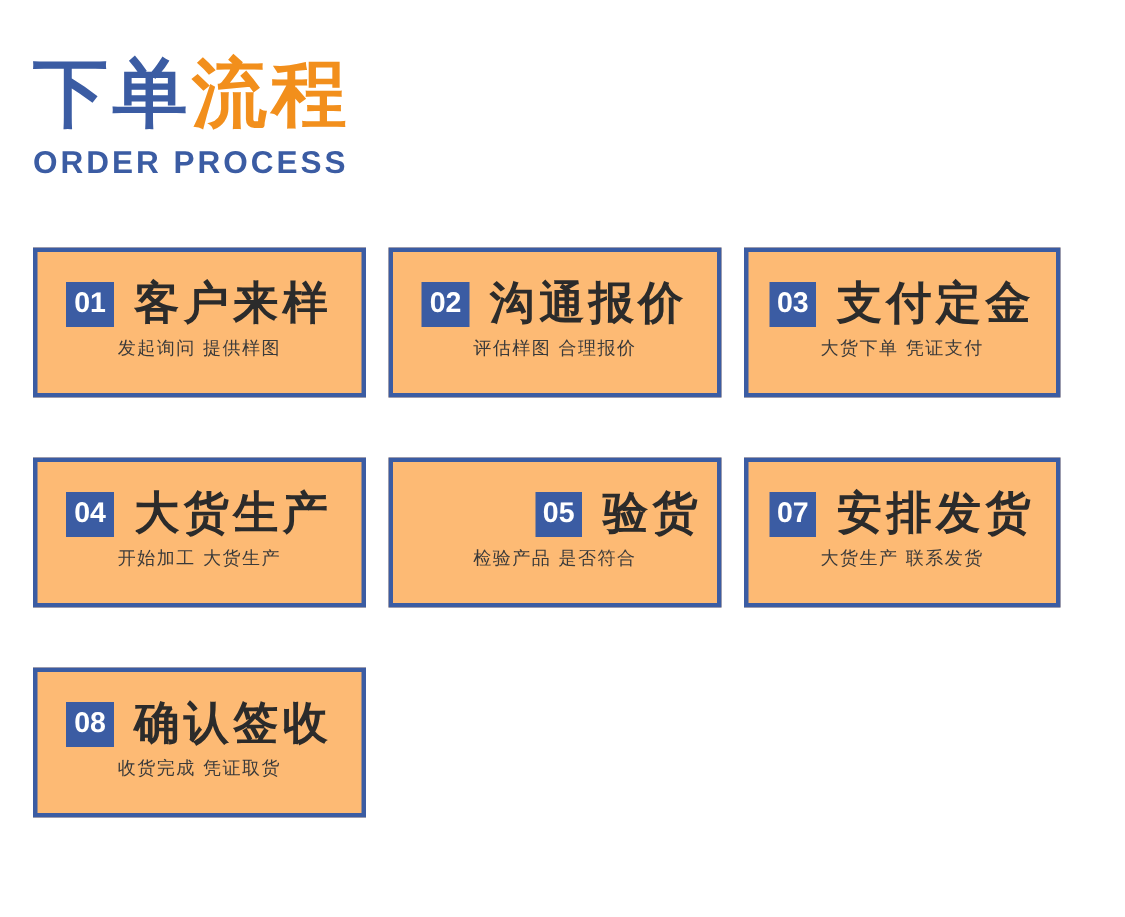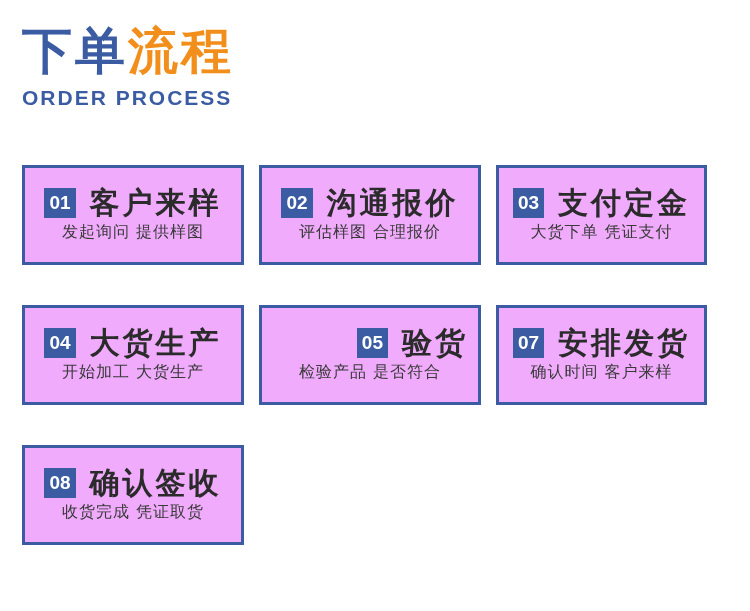--- a/index.html
+++ b/index.html
@@ -22,20 +22,21 @@
     top: 22px;
     width: 500px;
   }
   .header-cn {
     font-family: "DejaVu Sans", "Liberation Sans", sans-serif;
     font-size: 50px;
     font-weight: bold;
     line-height: 58px;
     letter-spacing: 3px;
     white-space: nowrap;
+    margin-top: 11px;
   }
   .header-cn .seg-a { color: #3B5CA3; }
   .header-cn .seg-b { color: #F28F1C; }
   .header-en {
     margin-top: 6px;
     font-size: 21px;
     font-weight: bold;
     letter-spacing: 2.0px;
     color: #3B5CA3;
     white-space: nowrap;
@@ -49,21 +50,21 @@
     width: 706px;
     display: grid;
     grid-template-columns: 222px 222px 211px;
     column-gap: 15px;
     row-gap: 40px;
   }
   .card {
     height: 100px;
     box-sizing: border-box;
     border: 3px solid #3B5CA3;
-    background: #f0abfc;
+    background: #fdba74;
     padding: 0 10px;
     display: flex;
     flex-direction: column;
     justify-content: center;
   }
   .card.empty {
     border: none;
     background: transparent;
   }
   .card-title-row {
@@ -93,21 +94,21 @@
     font-size: 30px;
     font-weight: bold;
     color: #2b2b2b;
     letter-spacing: 3px;
     line-height: 32px;
     white-space: nowrap;
   }
   .card-sub {
     text-align: center;
     font-family: "DejaVu Sans", "Liberation Sans", sans-serif;
-    font-size: 16px;
+    font-size: 12px;
     color: #3a3a3a;
     letter-spacing: 1px;
     line-height: 22px;
     white-space: nowrap;
   }
 </style>
 </head>
 <body>
 
 <div class="header">
@@ -158,21 +159,21 @@
     </div>
     <div class="card-sub">检验产品 是否符合</div>
   </div>
 
 
   <div class="card">
     <div class="card-title-row">
       <span class="badge">07</span>
       <span class="card-title">安排发货</span>
     </div>
-    <div class="card-sub">确认时间 客户来样</div>
+    <div class="card-sub">大货生产 联系发货</div>
   </div>
 
   <div class="card">
     <div class="card-title-row">
       <span class="badge">08</span>
       <span class="card-title">确认签收</span>
     </div>
     <div class="card-sub">收货完成 凭证取货</div>
   </div>
 

